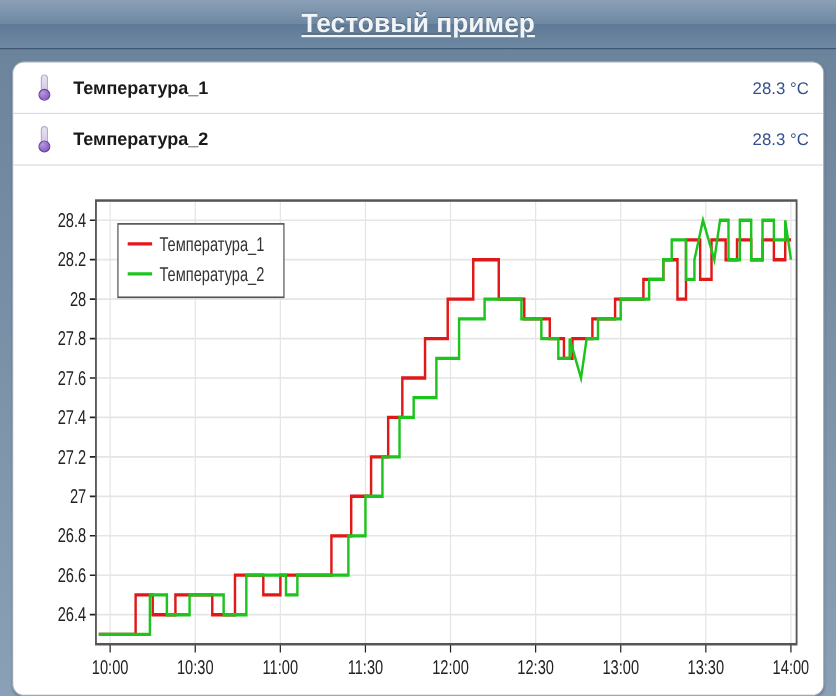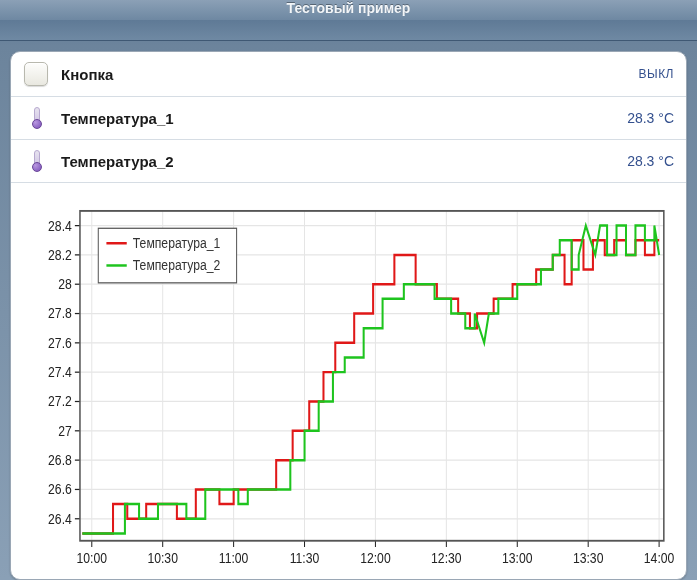--- a/index.html
+++ b/index.html
@@ -15,27 +15,29 @@
     height: 580px;
     background: linear-gradient(to bottom, #5e7893 0%, #6c849c 8%, #8aa0b6 100%);
     display: flex;
     flex-direction: column;
     box-sizing: border-box;
   }
   .titlebar {
     height: 40px;
     flex: 0 0 40px;
     display: flex;
+    align-items: center;
     justify-content: center;
     background: linear-gradient(to bottom, #8ba0b6 0%, #6e88a2 50%, #5f7a96 51%, #6f89a3 100%);
     color: #f2f5f8;
     font-weight: bold;
-    font-size: 14px;
+    font-size: 22px;
     text-shadow: 0 -1px 0 rgba(0,0,0,0.35);
     border-bottom: 1px solid #3f5873;
+    text-decoration: underline;
   }
 
   .page {
     margin: 10px 10px 0 10px;
     background: #ffffff;
     border-radius: 10px;
     border: 1px solid #9aa7b5;
     box-shadow: 0 1px 2px rgba(0,0,0,0.2);
     overflow: hidden;
     flex: 1 1 auto;
@@ -149,28 +151,20 @@
 </head>
 <body>
 
 <div class="frame">
   <div class="titlebar">
     <span>Тестовый пример</span>
   </div>
 
   <div class="page">
 
-    <div class="row">
-      <span class="icon">
-          <span class="btn-icon"></span>
-        </span>
-      <span class="label">Кнопка</span>
-      <span class="spacer"></span>
-      <span class="value small">ВЫКЛ</span>
-    </div>
 
 
     <div class="row">
       <span class="icon">
         <span class="therm-icon">
             <span class="tube"></span>
             <span class="bulb"></span>
           </span>
       </span>
       <span class="label">Температура_1</span>

